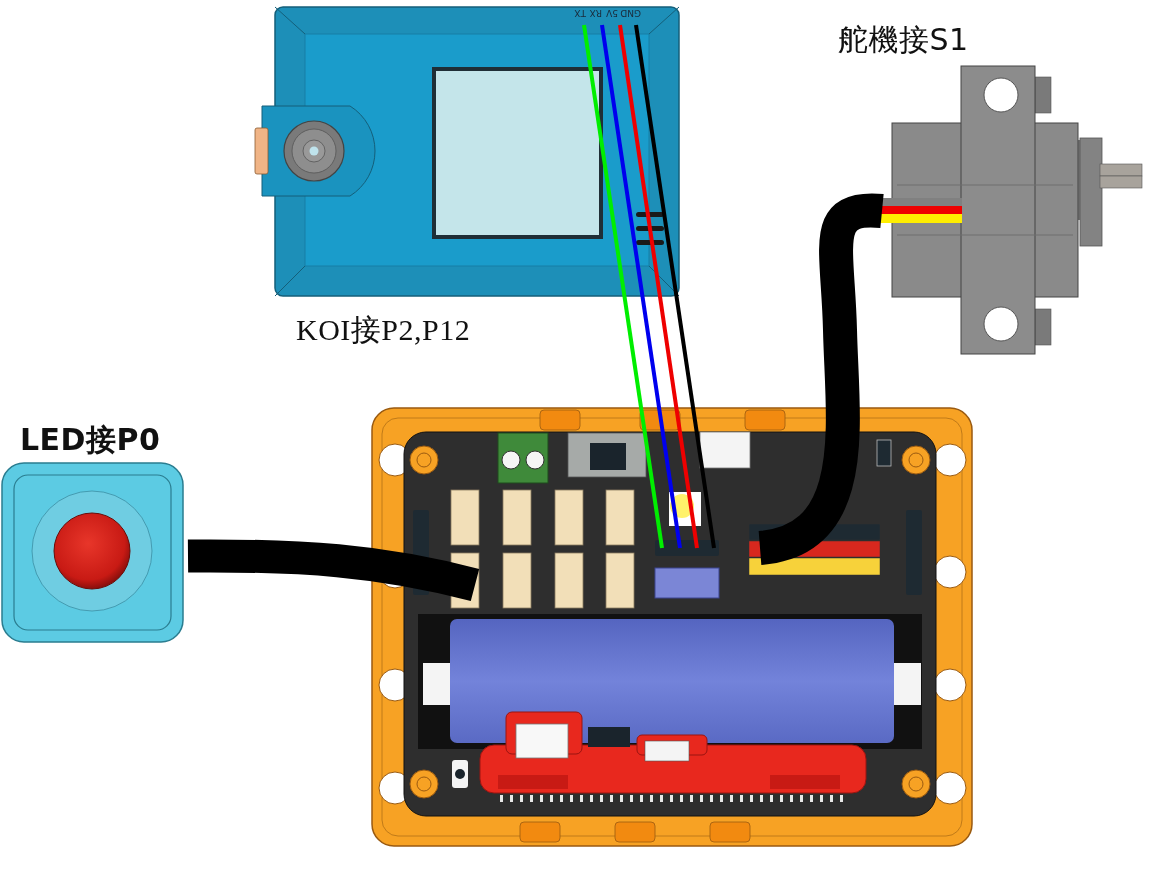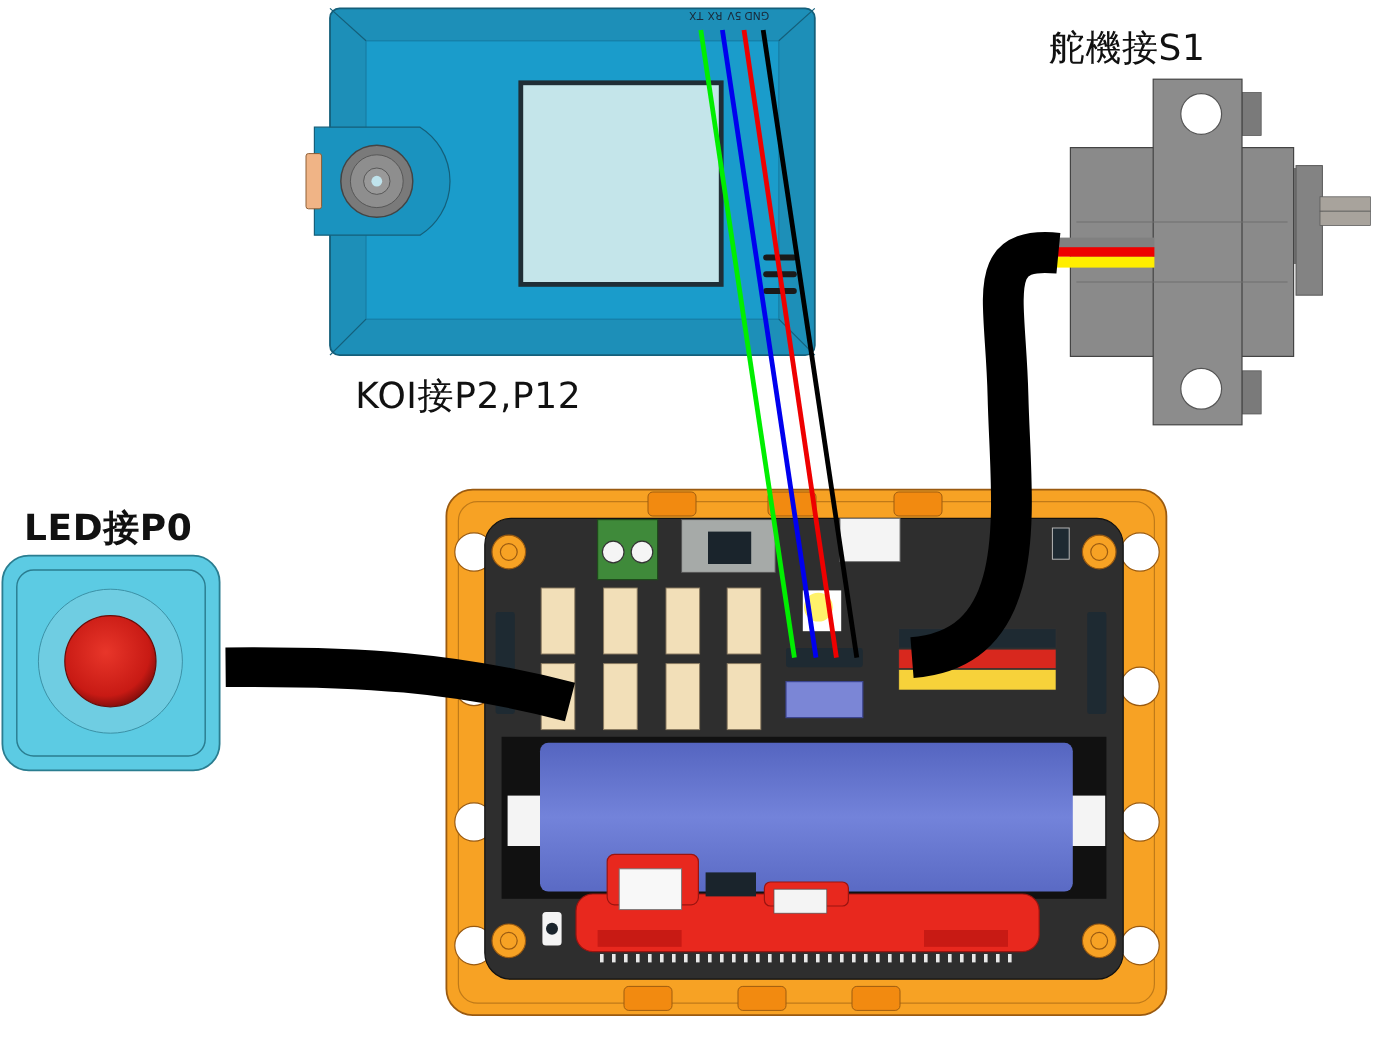--- a/index.html
+++ b/index.html
@@ -1,19 +1,19 @@
 <!DOCTYPE html>
 <html><head>
 <meta charset="utf-8">
 <style>
   html, body { margin:0; padding:0; background:#ffffff; }
   body { width:1153px; height:881px; position:relative; overflow:hidden; font-family:"DejaVu Sans", sans-serif; }
   .label { position:absolute; font-size:30px; color:#111; white-space:nowrap; letter-spacing:0.5px; }
-  #lbl-koi { left:296px; top:310px; }
-  #lbl-servo { left:838px; top:20px;margin-left:36px; }
+  #lbl-koi { left:296px; top:310px;font-family:Liberation Serif, serif; }
+  #lbl-servo { left:838px; top:20px; }
   #lbl-led { left:20px; top:420px;font-weight:bold; }
   svg.stage { position:absolute; left:0; top:0; }
   .pinlabel { font-family:"DejaVu Sans", sans-serif; font-size:9px; fill:#1a2a3a; }
 </style>
 </head>
 <body>
 
 <div class="label" id="lbl-koi">KOI接P2,P12</div>
 <div class="label" id="lbl-servo">舵機接S1</div>
 <div class="label" id="lbl-led">LED接P0</div>

